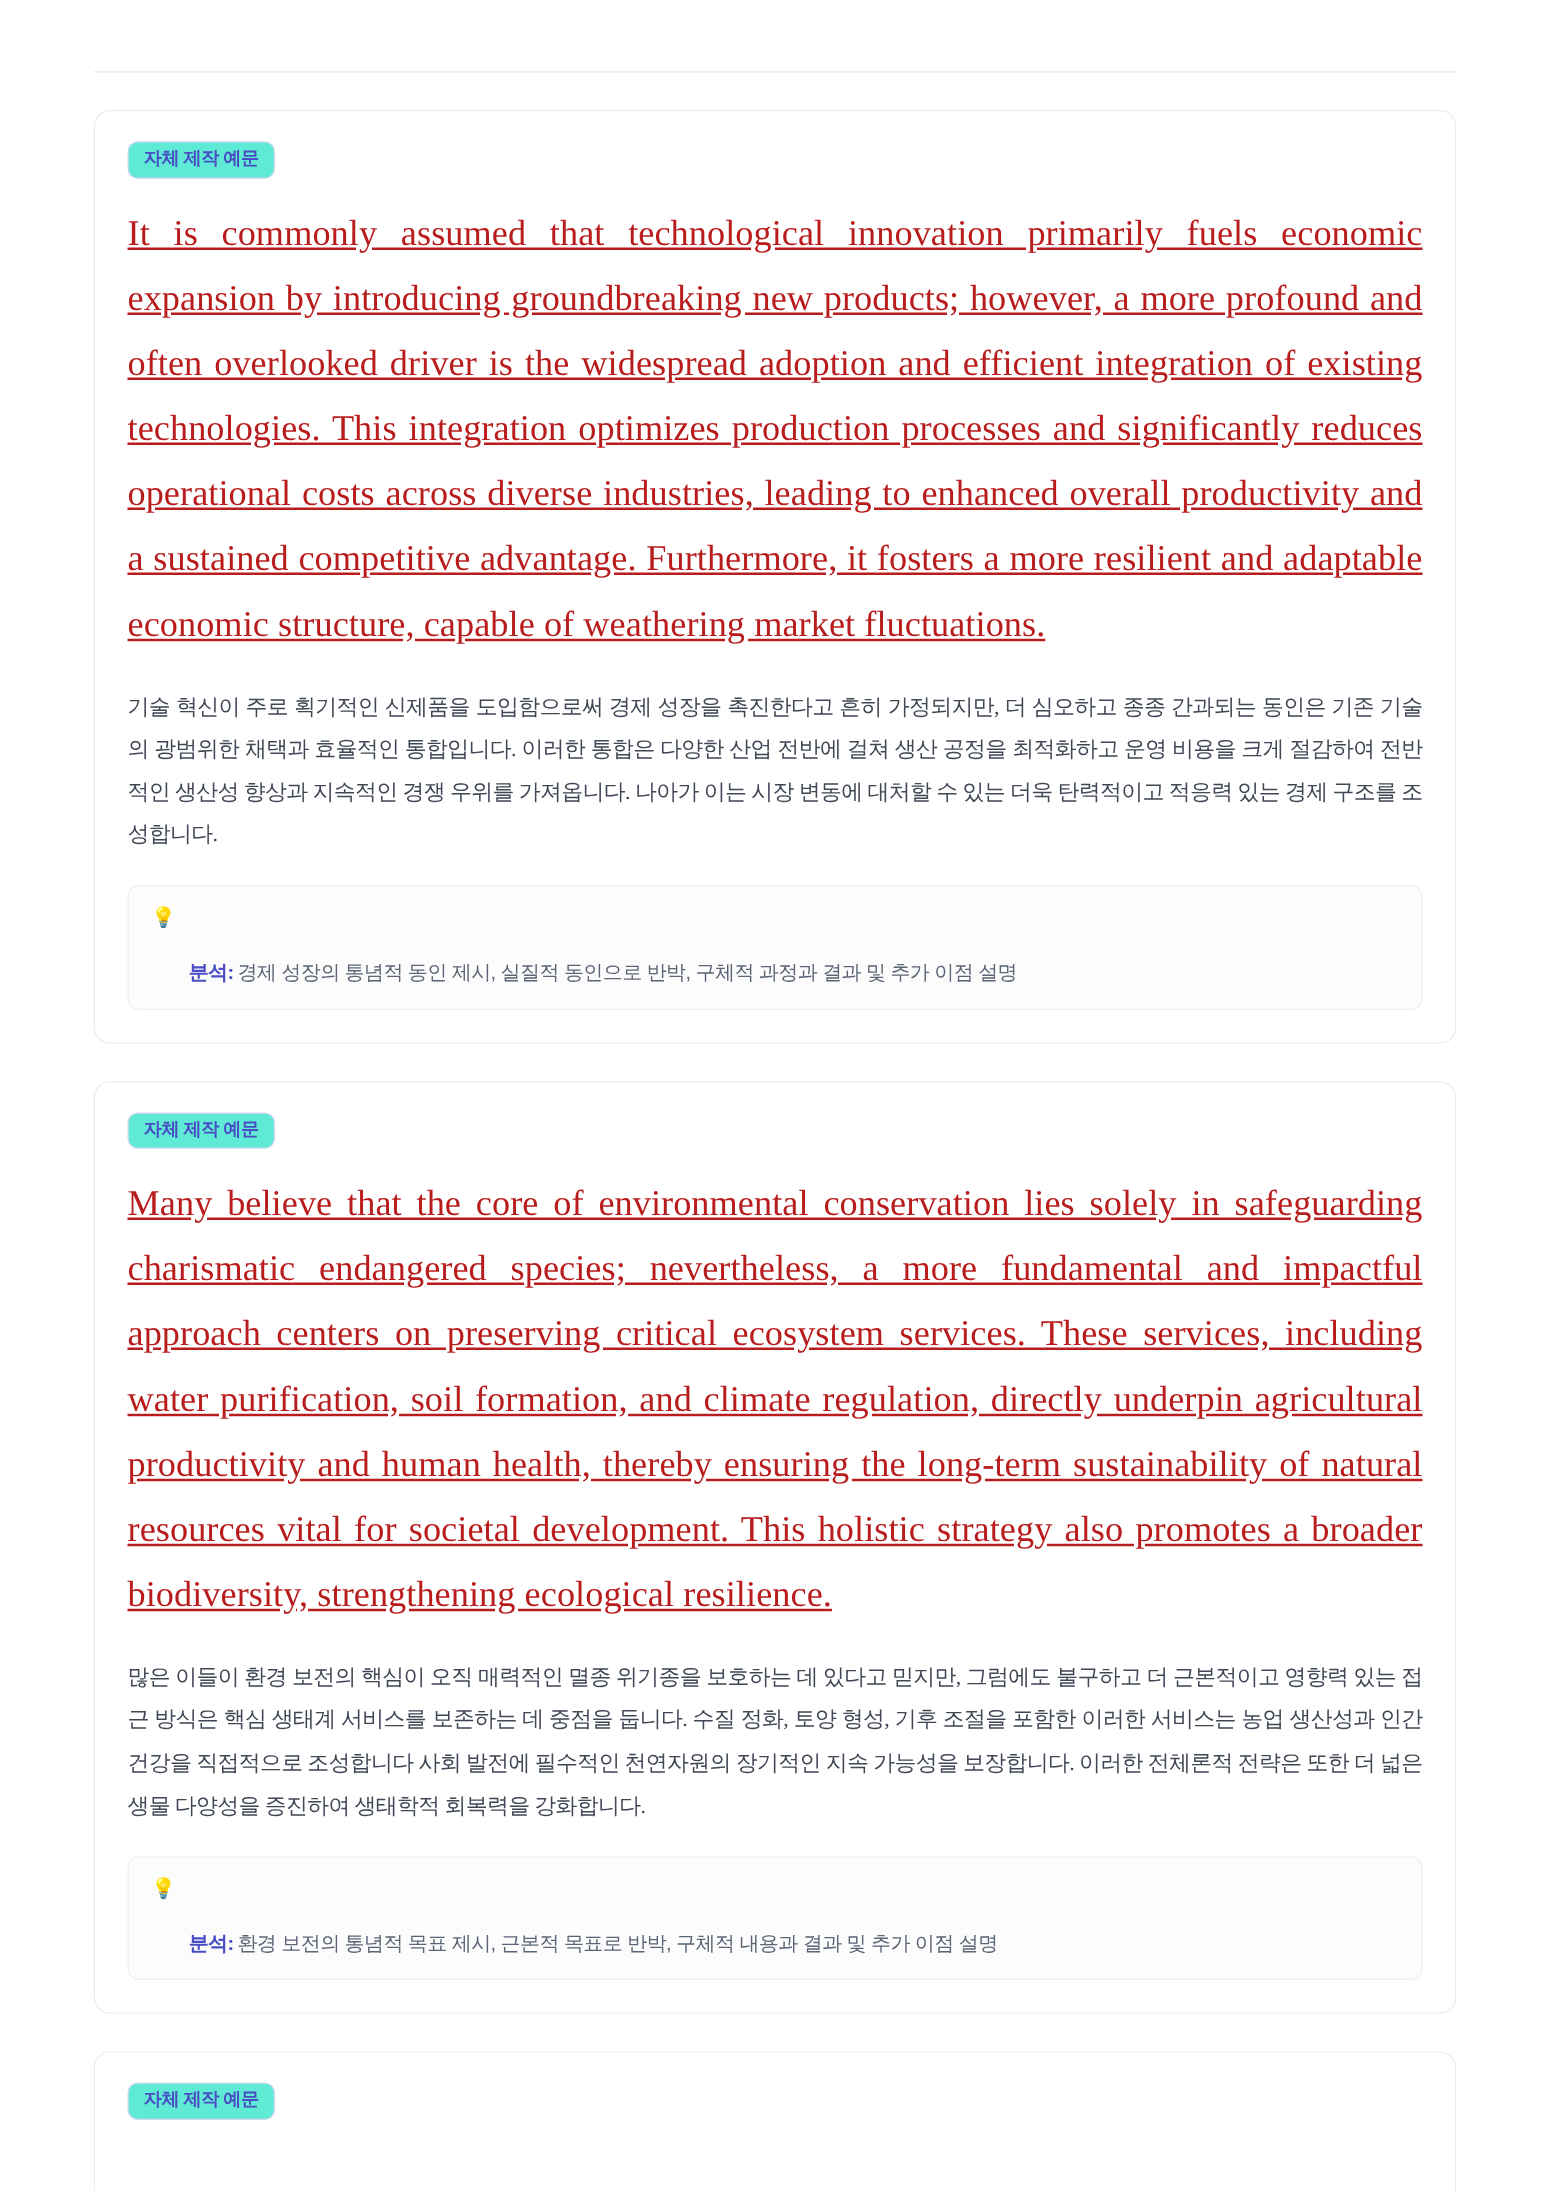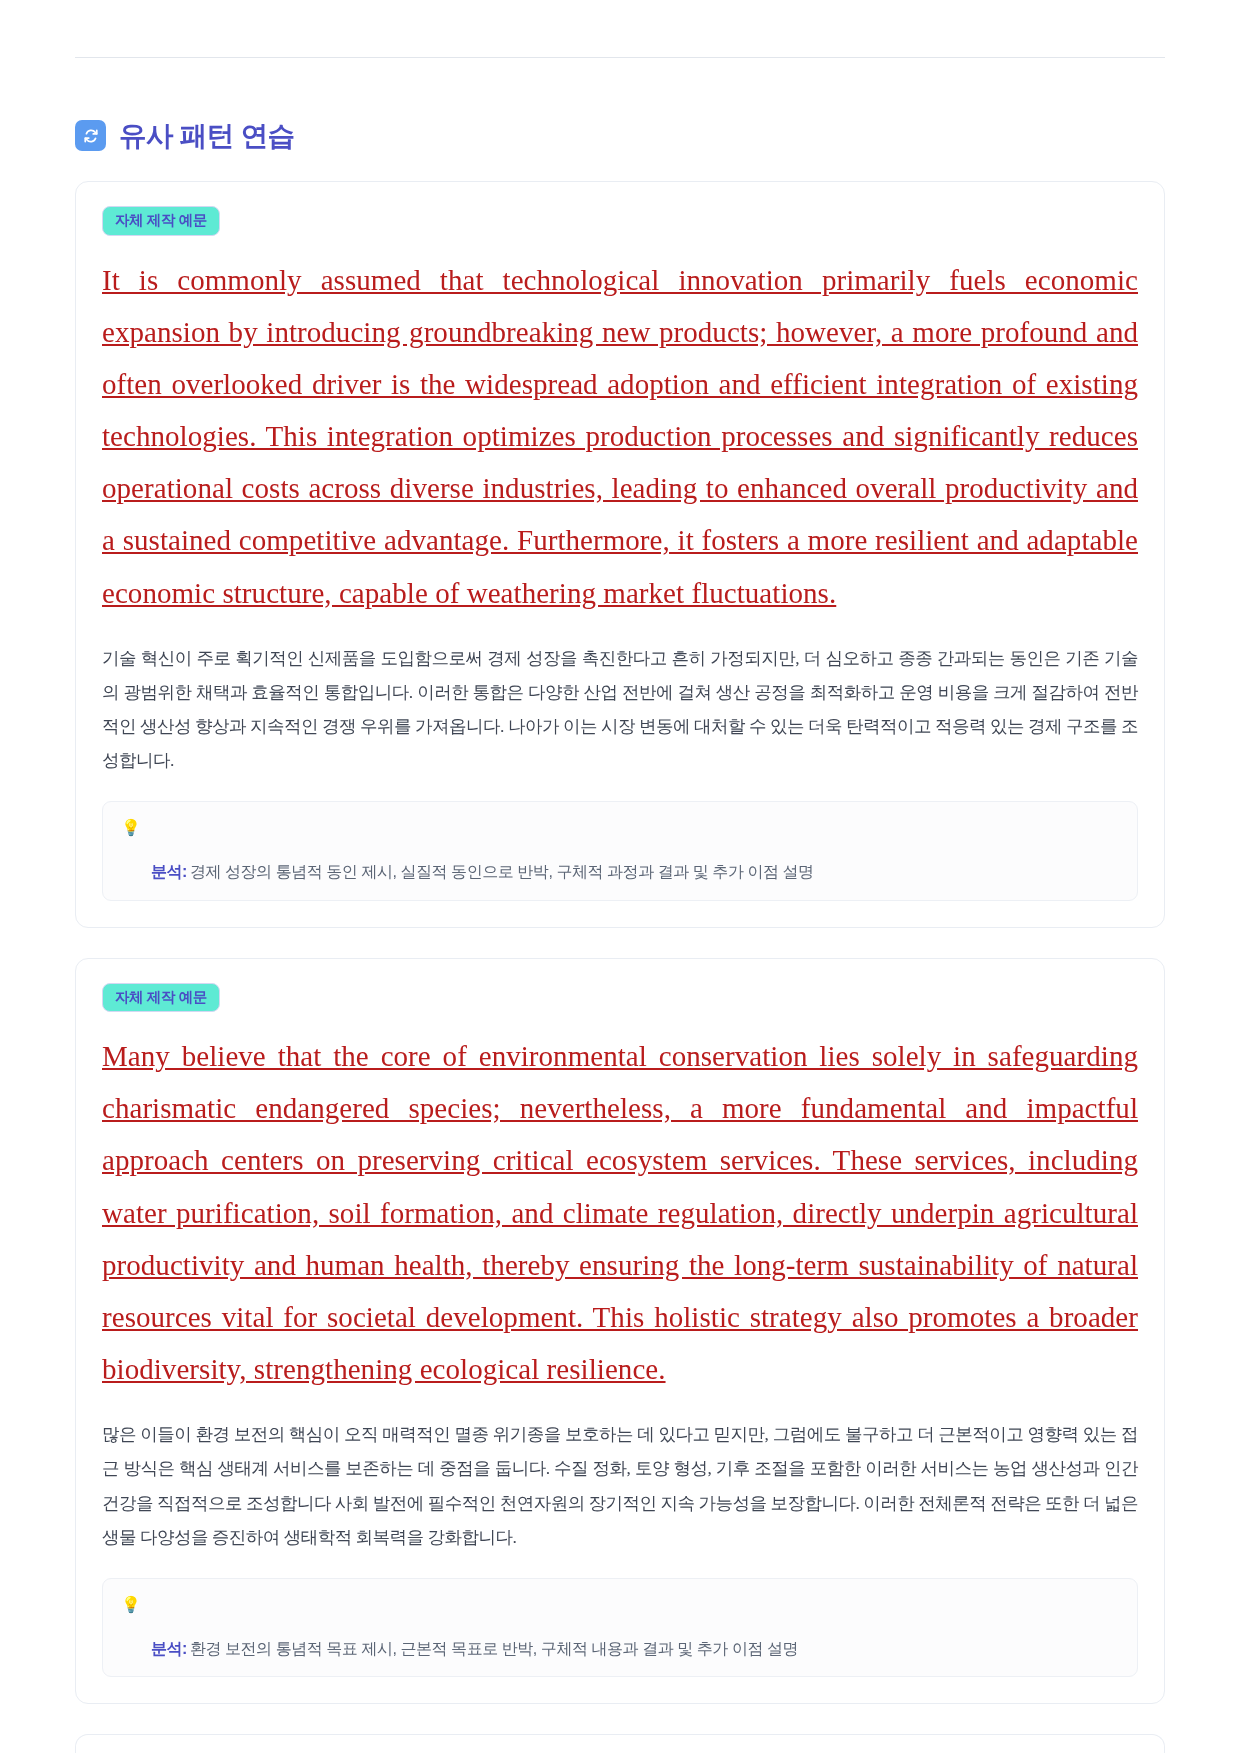--- a/index.html
+++ b/index.html
@@ -143,29 +143,20 @@
     margin-right: 3px;
   }
 </style>
 </head>
 <body>
 
 <div class="page">
 
   <div class="top-rule"></div>
 
-  <div class="section-head">
-    <span class="sec-icon">
-      <svg width="20" height="20" viewBox="0 0 24 24" aria-hidden="true">
-        <path d="M6.5 9.2A6 6 0 0 1 17 7.6l1.6 1.5M17.5 14.8A6 6 0 0 1 7 16.4l-1.6-1.5" fill="none" stroke="#ffffff" stroke-width="2.1" stroke-linecap="round" stroke-linejoin="round"></path>
-        <path d="M18.9 5.3v4.2h-4.2M5.1 18.7v-4.2h4.2" fill="none" stroke="#ffffff" stroke-width="2.1" stroke-linecap="round" stroke-linejoin="round"></path>
-      </svg>
-    </span>
-    <span class="section-title">유사 패턴 연습</span>
-  </div>
 
   <div class="cards">
 
     <div class="card">
       <span class="badge">자체 제작 예문</span>
       <p class="en-para">It is commonly assumed that technological innovation primarily fuels economic expansion by introducing groundbreaking new products; however, a more profound and often overlooked driver is the widespread adoption and efficient integration of existing technologies. This integration optimizes production processes and significantly reduces operational costs across diverse industries, leading to enhanced overall productivity and a sustained competitive advantage. Furthermore, it fosters a more resilient and adaptable economic structure, capable of weathering market fluctuations.</p>
       <p class="ko-para">기술 혁신이 주로 획기적인 신제품을 도입함으로써 경제 성장을 촉진한다고 흔히 가정되지만, 더 심오하고 종종 간과되는 동인은 기존 기술의 광범위한 채택과 효율적인 통합입니다. 이러한 통합은 다양한 산업 전반에 걸쳐 생산 공정을 최적화하고 운영 비용을 크게 절감하여 전반적인 생산성 향상과 지속적인 경쟁 우위를 가져옵니다. 나아가 이는 시장 변동에 대처할 수 있는 더욱 탄력적이고 적응력 있는 경제 구조를 조성합니다.</p>
       <div class="analysis">
         <span class="bulb">💡</span>
         <div class="analysis-text">

